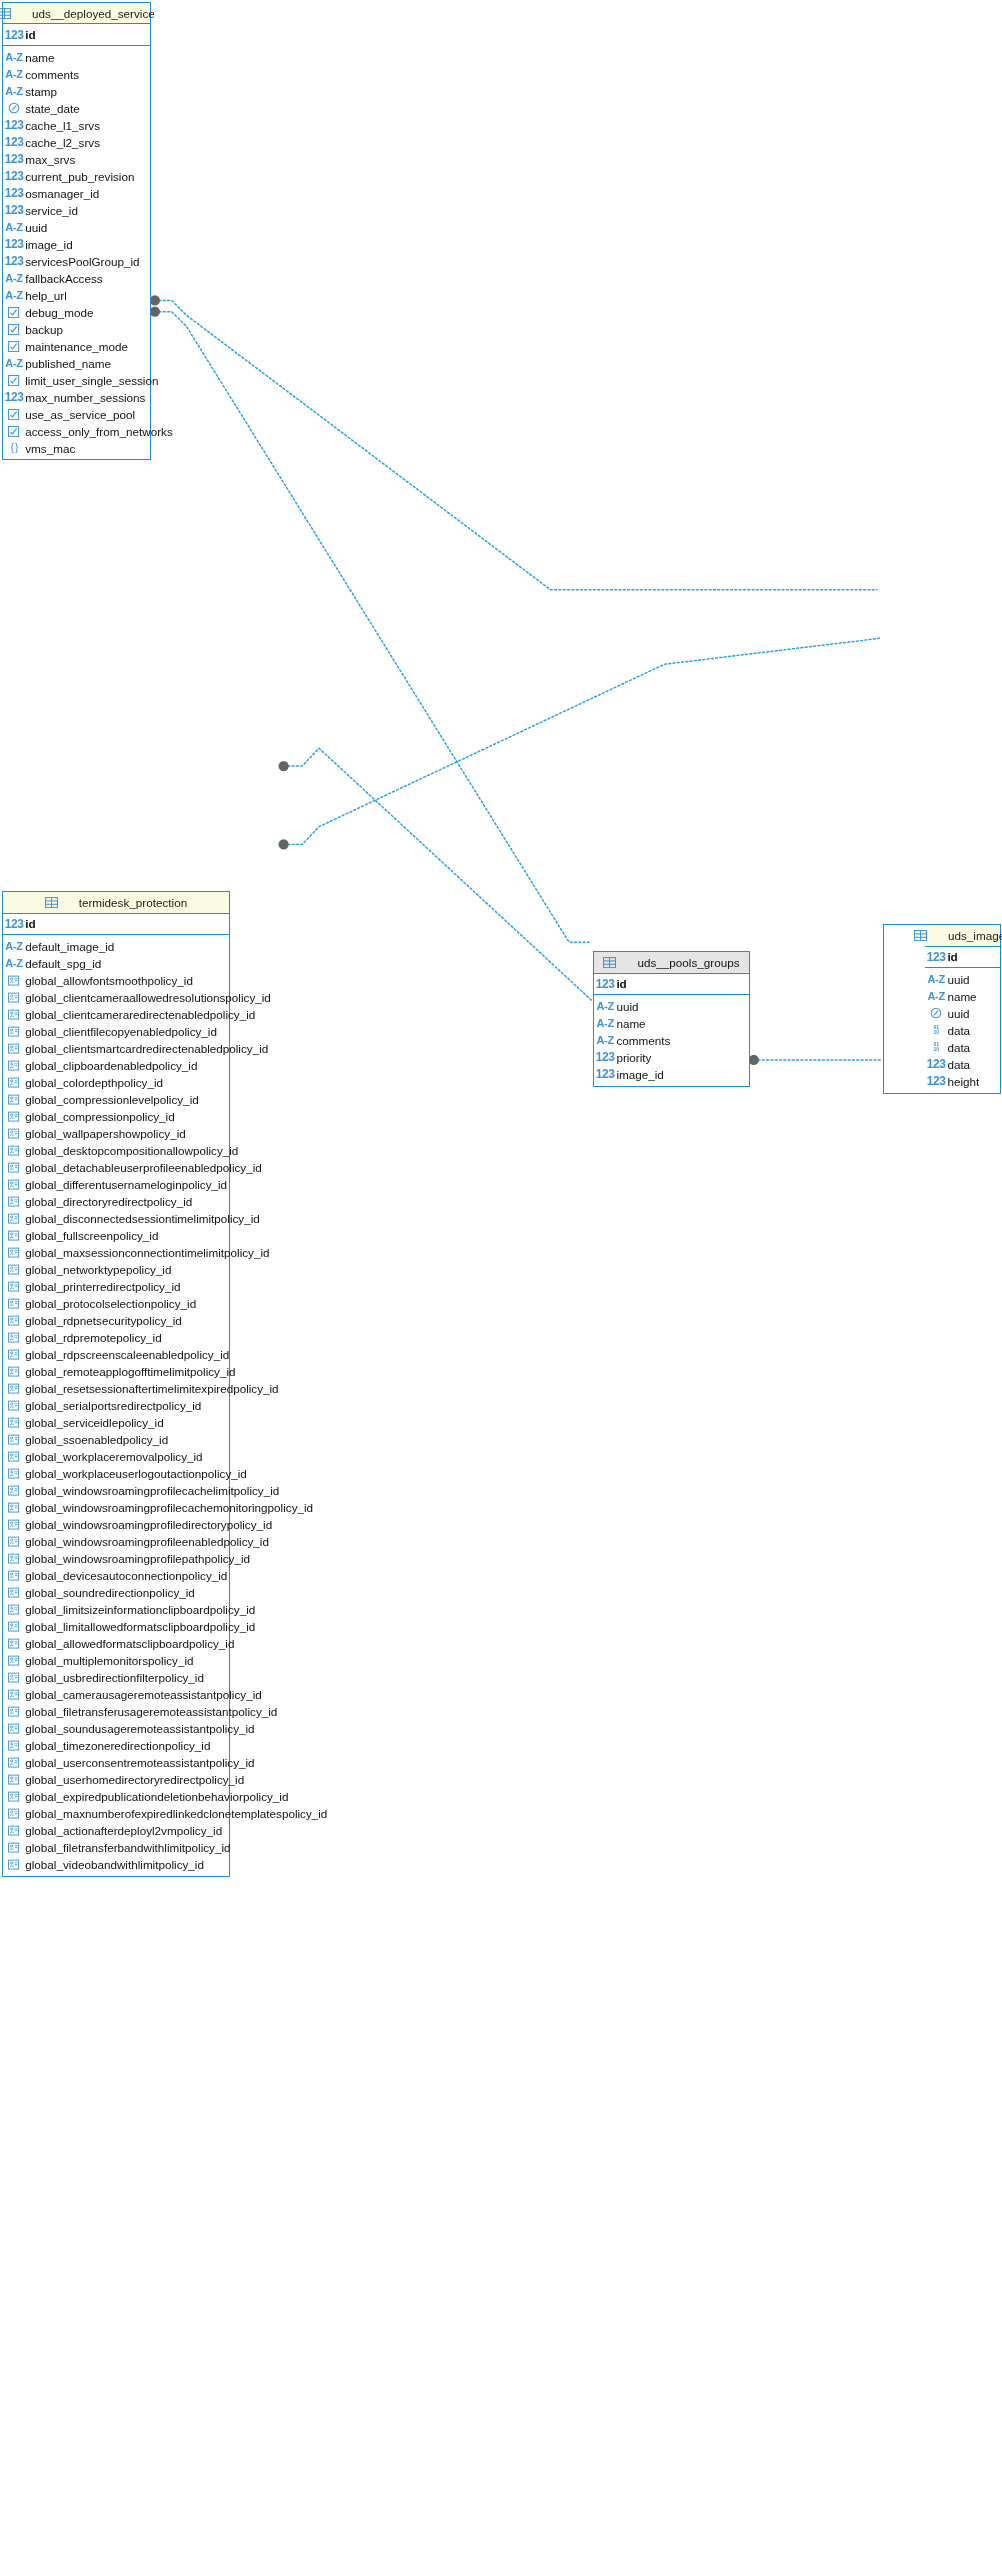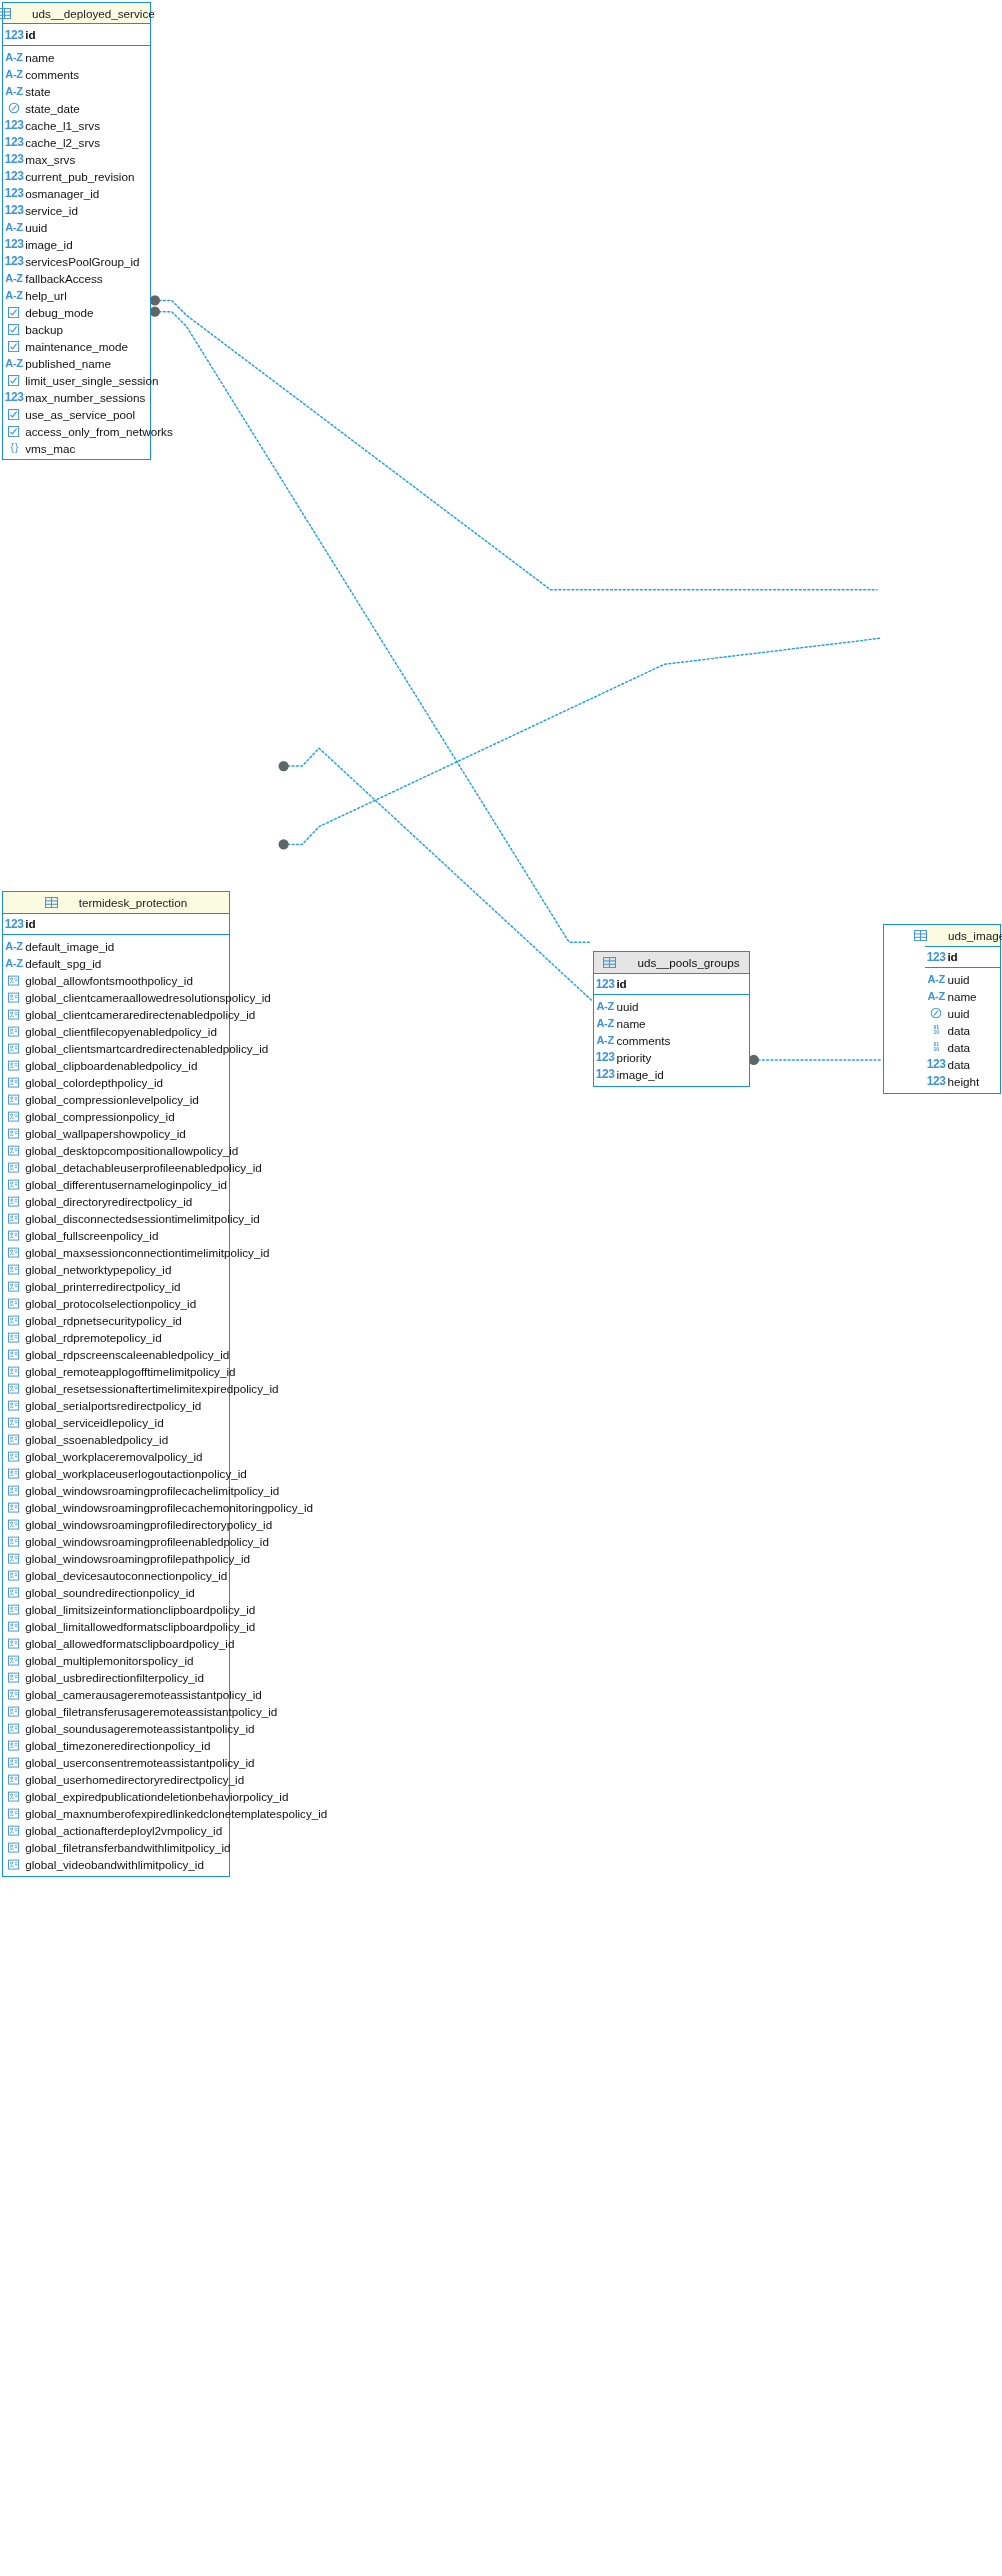--- a/index.html
+++ b/index.html
@@ -106,21 +106,21 @@
           <div class="row">
             <span class="ic az">A-Z</span>
             <span class="lbl">name</span>
           </div>
           <div class="row">
             <span class="ic az">A-Z</span>
             <span class="lbl">comments</span>
           </div>
           <div class="row">
             <span class="ic az">A-Z</span>
-            <span class="lbl">state</span>
+            <span class="lbl">stamp</span>
           </div>
           <div class="row">
             <span class="ic clock">
               <svg width="12" height="12" viewBox="0 0 13 13">
                 <circle cx="6.5" cy="6.5" r="5.2" fill="none" stroke="#3f93d4" stroke-width="1.1"></circle>
                 <line x1="4" y1="9" x2="9" y2="4" stroke="#3f93d4" stroke-width="1.1"></line>
               </svg>
             </span>
             <span class="lbl">state_date</span>
           </div>

